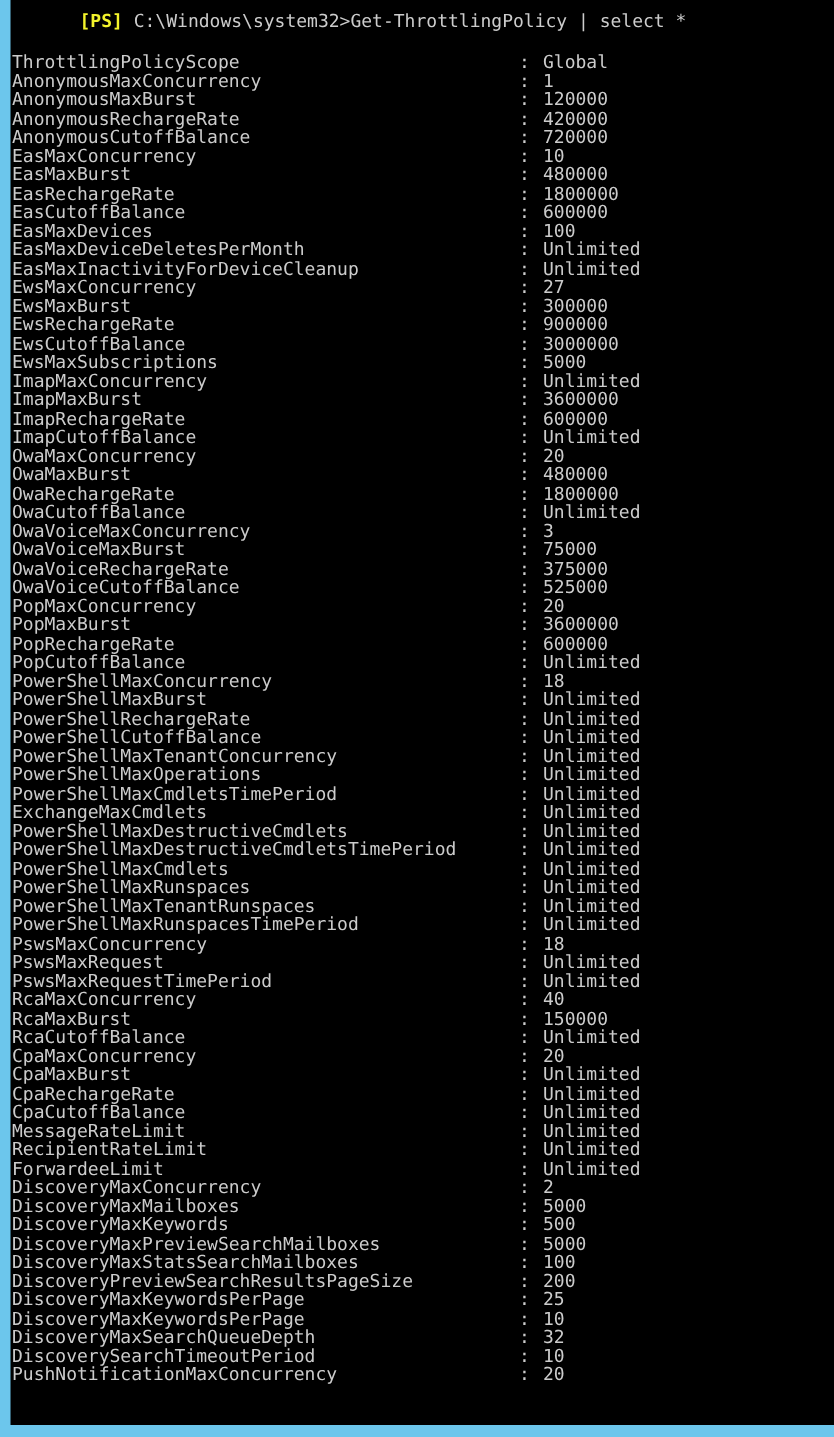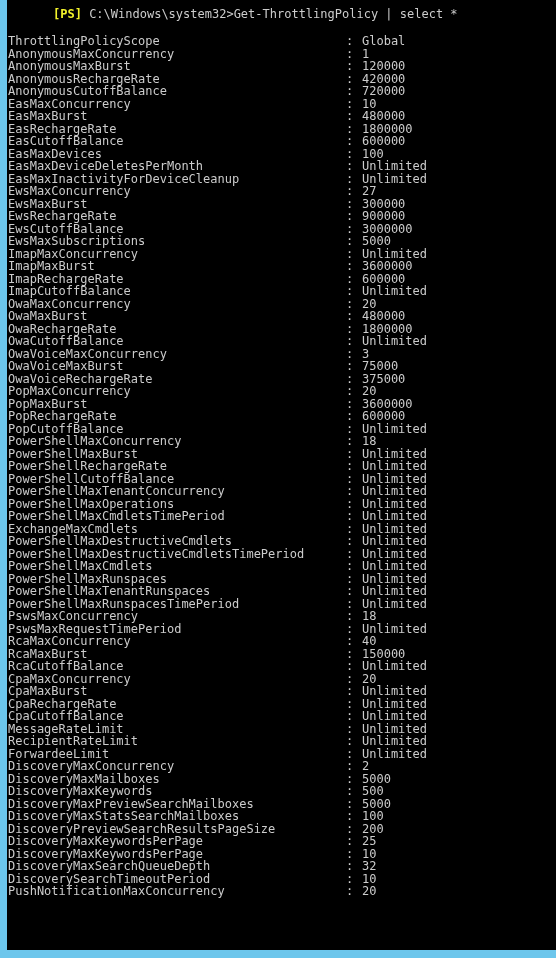--- a/index.html
+++ b/index.html
@@ -161,39 +161,41 @@
           <div class="prop-row"><span class="prop-name">ImapMaxBurst</span><span class="prop-sep">:</span><span class="prop-value">3600000</span></div>
           <div class="prop-row"><span class="prop-name">ImapRechargeRate</span><span class="prop-sep">:</span><span class="prop-value">600000</span></div>
           <div class="prop-row"><span class="prop-name">ImapCutoffBalance</span><span class="prop-sep">:</span><span class="prop-value">Unlimited</span></div>
           <div class="prop-row"><span class="prop-name">OwaMaxConcurrency</span><span class="prop-sep">:</span><span class="prop-value">20</span></div>
           <div class="prop-row"><span class="prop-name">OwaMaxBurst</span><span class="prop-sep">:</span><span class="prop-value">480000</span></div>
           <div class="prop-row"><span class="prop-name">OwaRechargeRate</span><span class="prop-sep">:</span><span class="prop-value">1800000</span></div>
           <div class="prop-row"><span class="prop-name">OwaCutoffBalance</span><span class="prop-sep">:</span><span class="prop-value">Unlimited</span></div>
           <div class="prop-row"><span class="prop-name">OwaVoiceMaxConcurrency</span><span class="prop-sep">:</span><span class="prop-value">3</span></div>
           <div class="prop-row"><span class="prop-name">OwaVoiceMaxBurst</span><span class="prop-sep">:</span><span class="prop-value">75000</span></div>
           <div class="prop-row"><span class="prop-name">OwaVoiceRechargeRate</span><span class="prop-sep">:</span><span class="prop-value">375000</span></div>
+          <div class="prop-row"><span class="prop-name">OwaVoiceCutoffBalance</span><span class="prop-sep">:</span><span class="prop-value">525000</span></div>
           <div class="prop-row"><span class="prop-name">PopMaxConcurrency</span><span class="prop-sep">:</span><span class="prop-value">20</span></div>
           <div class="prop-row"><span class="prop-name">PopMaxBurst</span><span class="prop-sep">:</span><span class="prop-value">3600000</span></div>
           <div class="prop-row"><span class="prop-name">PopRechargeRate</span><span class="prop-sep">:</span><span class="prop-value">600000</span></div>
           <div class="prop-row"><span class="prop-name">PopCutoffBalance</span><span class="prop-sep">:</span><span class="prop-value">Unlimited</span></div>
           <div class="prop-row"><span class="prop-name">PowerShellMaxConcurrency</span><span class="prop-sep">:</span><span class="prop-value">18</span></div>
           <div class="prop-row"><span class="prop-name">PowerShellMaxBurst</span><span class="prop-sep">:</span><span class="prop-value">Unlimited</span></div>
           <div class="prop-row"><span class="prop-name">PowerShellRechargeRate</span><span class="prop-sep">:</span><span class="prop-value">Unlimited</span></div>
           <div class="prop-row"><span class="prop-name">PowerShellCutoffBalance</span><span class="prop-sep">:</span><span class="prop-value">Unlimited</span></div>
           <div class="prop-row"><span class="prop-name">PowerShellMaxTenantConcurrency</span><span class="prop-sep">:</span><span class="prop-value">Unlimited</span></div>
           <div class="prop-row"><span class="prop-name">PowerShellMaxOperations</span><span class="prop-sep">:</span><span class="prop-value">Unlimited</span></div>
           <div class="prop-row"><span class="prop-name">PowerShellMaxCmdletsTimePeriod</span><span class="prop-sep">:</span><span class="prop-value">Unlimited</span></div>
           <div class="prop-row"><span class="prop-name">ExchangeMaxCmdlets</span><span class="prop-sep">:</span><span class="prop-value">Unlimited</span></div>
           <div class="prop-row"><span class="prop-name">PowerShellMaxDestructiveCmdlets</span><span class="prop-sep">:</span><span class="prop-value">Unlimited</span></div>
           <div class="prop-row"><span class="prop-name">PowerShellMaxDestructiveCmdletsTimePeriod</span><span class="prop-sep">:</span><span class="prop-value">Unlimited</span></div>
           <div class="prop-row"><span class="prop-name">PowerShellMaxCmdlets</span><span class="prop-sep">:</span><span class="prop-value">Unlimited</span></div>
           <div class="prop-row"><span class="prop-name">PowerShellMaxRunspaces</span><span class="prop-sep">:</span><span class="prop-value">Unlimited</span></div>
           <div class="prop-row"><span class="prop-name">PowerShellMaxTenantRunspaces</span><span class="prop-sep">:</span><span class="prop-value">Unlimited</span></div>
           <div class="prop-row"><span class="prop-name">PowerShellMaxRunspacesTimePeriod</span><span class="prop-sep">:</span><span class="prop-value">Unlimited</span></div>
           <div class="prop-row"><span class="prop-name">PswsMaxConcurrency</span><span class="prop-sep">:</span><span class="prop-value">18</span></div>
+          <div class="prop-row"><span class="prop-name">PswsMaxRequest</span><span class="prop-sep">:</span><span class="prop-value">Unlimited</span></div>
           <div class="prop-row"><span class="prop-name">PswsMaxRequestTimePeriod</span><span class="prop-sep">:</span><span class="prop-value">Unlimited</span></div>
           <div class="prop-row"><span class="prop-name">RcaMaxConcurrency</span><span class="prop-sep">:</span><span class="prop-value">40</span></div>
           <div class="prop-row"><span class="prop-name">RcaMaxBurst</span><span class="prop-sep">:</span><span class="prop-value">150000</span></div>
           <div class="prop-row"><span class="prop-name">RcaCutoffBalance</span><span class="prop-sep">:</span><span class="prop-value">Unlimited</span></div>
           <div class="prop-row"><span class="prop-name">CpaMaxConcurrency</span><span class="prop-sep">:</span><span class="prop-value">20</span></div>
           <div class="prop-row"><span class="prop-name">CpaMaxBurst</span><span class="prop-sep">:</span><span class="prop-value">Unlimited</span></div>
           <div class="prop-row"><span class="prop-name">CpaRechargeRate</span><span class="prop-sep">:</span><span class="prop-value">Unlimited</span></div>
           <div class="prop-row"><span class="prop-name">CpaCutoffBalance</span><span class="prop-sep">:</span><span class="prop-value">Unlimited</span></div>
           <div class="prop-row"><span class="prop-name">MessageRateLimit</span><span class="prop-sep">:</span><span class="prop-value">Unlimited</span></div>
           <div class="prop-row"><span class="prop-name">RecipientRateLimit</span><span class="prop-sep">:</span><span class="prop-value">Unlimited</span></div>

